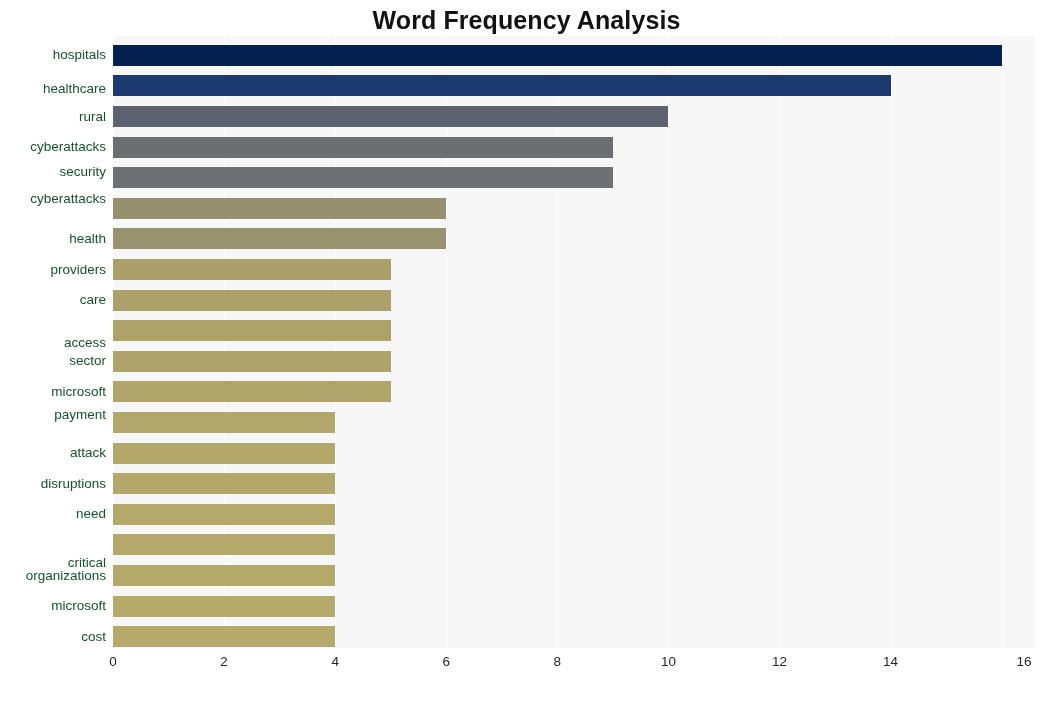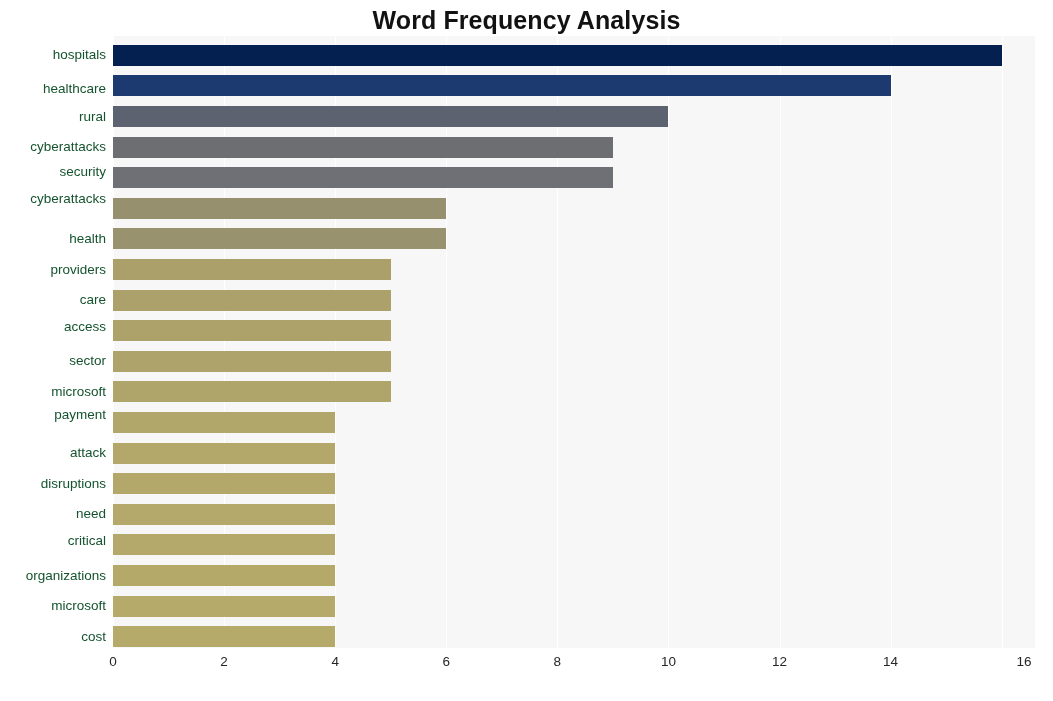--- a/index.html
+++ b/index.html
@@ -145,28 +145,28 @@
   <div id="ylabels-layer">
       <div class="ytick-label" style="top: 12.3px;">hospitals</div>
       <div class="ytick-label" style="top: 46px;">healthcare</div>
       <div class="ytick-label" style="top: 73.5px;">rural</div>
       <div class="ytick-label" style="top: 104.1px;">cyberattacks</div>
       <div class="ytick-label" style="top: 129px;">security</div>
       <div class="ytick-label" style="top: 156px;">cyberattacks</div>
       <div class="ytick-label" style="top: 195.9px;">health</div>
       <div class="ytick-label" style="top: 226.5px;">providers</div>
       <div class="ytick-label" style="top: 257.1px;">care</div>
-      <div class="ytick-label" style="top: 284px;">access</div>
+      <div class="ytick-label" style="top: 300px;">access</div>
       <div class="ytick-label" style="top: 318.3px;">sector</div>
       <div class="ytick-label" style="top: 348.9px;">microsoft</div>
       <div class="ytick-label" style="top: 372px;">payment</div>
       <div class="ytick-label" style="top: 410.1px;">attack</div>
       <div class="ytick-label" style="top: 440.7px;">disruptions</div>
       <div class="ytick-label" style="top: 471.3px;">need</div>
-      <div class="ytick-label" style="top: 498px;">critical</div>
+      <div class="ytick-label" style="top: 520px;">critical</div>
       <div class="ytick-label" style="top: 532.5px;">organizations</div>
       <div class="ytick-label" style="top: 563.1px;">microsoft</div>
       <div class="ytick-label" style="top: 593.7px; margin-left: 32px;">cost</div>
     </div>
 
   <div id="xlabels-layer">
       <div class="xtick-label" style="left: 0px;">0</div>
       <div class="xtick-label" style="left: 111.084px;">2</div>
       <div class="xtick-label" style="left: 222.169px;">4</div>
       <div class="xtick-label" style="left: 333.253px;">6</div>

